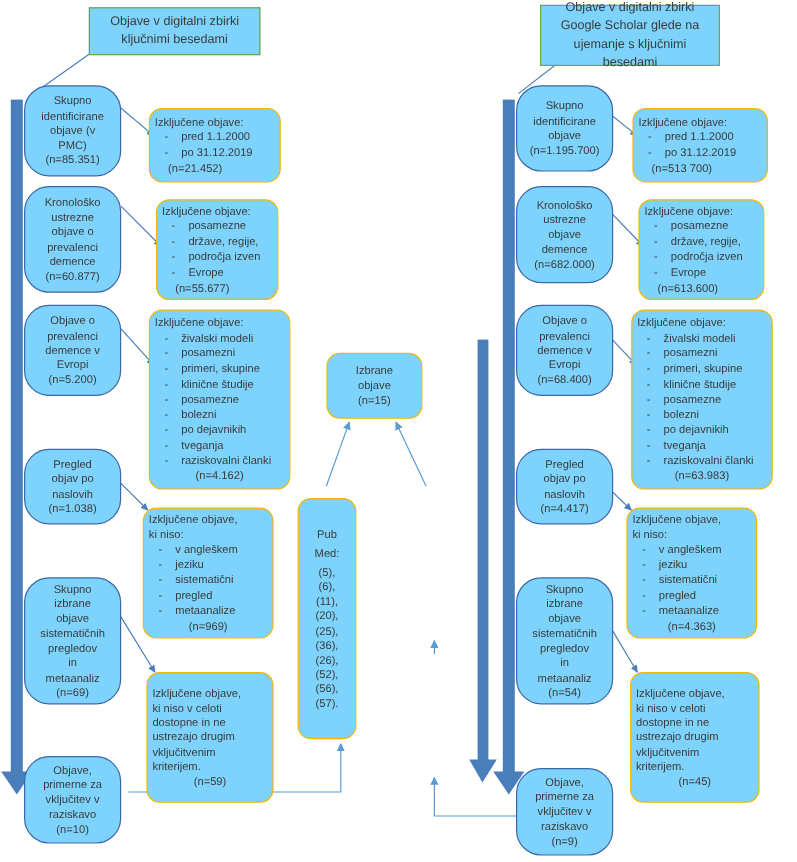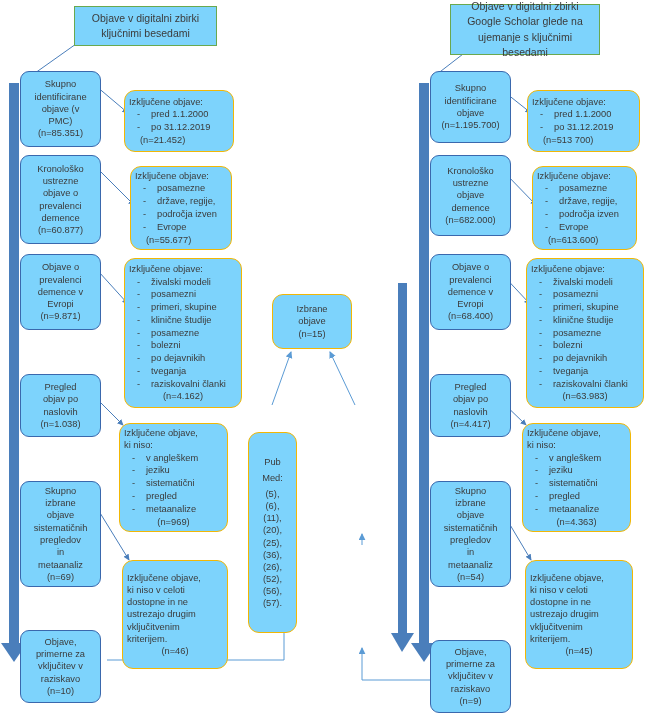--- a/index.html
+++ b/index.html
@@ -34,21 +34,21 @@
   }
   .hdr {
     border: 1.6px solid #6aa84f;
     font-size: 10.5px;
     color: #3b3b3b;
     padding: 3px 4px;
     line-height: 1.45;
   }
   .blue {
     border: 1.6px solid #3a68ad;
-    border-radius: 9px;
+    border-radius: 21px;
     font-size: 9.3px;
     padding: 2px 3px;
   }
   .yellow {
     border: 1.8px solid #f2b705;
     border-radius: 11px;
     font-size: 9.3px;
     padding: 3px 4px;
   }
   .yellow.left-align {
@@ -182,21 +182,21 @@
     <span>prevalenci</span>
     <span>demence</span>
     <span class="nval">(n=60.877)</span>
   </div>
 
   <div class="node blue" style="left:20px; top:254px; width:81px; height:76px;">
     <span>Objave o</span>
     <span>prevalenci</span>
     <span>demence v</span>
     <span>Evropi</span>
-    <span class="nval">(n=9.871)</span>
+    <span class="nval">(n=5.200)</span>
   </div>
 
   <div class="node blue" style="left:20px; top:374px; width:81px; height:63px;">
     <span>Pregled</span>
     <span>objav po</span>
     <span>naslovih</span>
     <span class="nval">(n=1.038)</span>
   </div>
 
   <div class="node blue" style="left:20px; top:481px; width:81px; height:106px;">
@@ -267,21 +267,21 @@
     <span class="nline">(n=969)</span>
   </div>
 
   <div class="node yellow left-align" style="left:122px; top:560px; width:106px; height:109px;">
     <span class="head-line">Izključene objave,</span>
     <span class="head-line">ki niso v celoti</span>
     <span class="head-line">dostopne in ne</span>
     <span class="head-line">ustrezajo drugim</span>
     <span class="head-line">vključitvenim</span>
     <span class="head-line">kriterijem.</span>
-    <span class="nline">(n=46)</span>
+    <span class="nline">(n=59)</span>
   </div>
 
   <div class="node blue" style="left:430px; top:71px; width:81px; height:72px;">
     <span>Skupno</span>
     <span>identificirane</span>
     <span>objave</span>
     <span class="nval">(n=1.195.700)</span>
   </div>
 
   <div class="node blue" style="left:430px; top:155px; width:81px; height:81px;">
@@ -384,21 +384,21 @@
     <span class="head-line">kriterijem.</span>
     <span class="nline">(n=45)</span>
   </div>
 
   <div class="node yellow" style="left:272px; top:294px; width:80px; height:55px;">
     <span>Izbrane</span>
     <span>objave</span>
     <span class="nval">(n=15)</span>
   </div>
 
-  <div class="node yellow reflist" style="left:248px; top:432px; width:49px; height:201px;">
+  <div class="node yellow reflist" style="left:248px; top:415px; width:49px; height:201px;">
     <span class="rtitle">Pub</span>
     <span class="rtitle">Med:</span>
     <span class="ritem">(5),</span>
     <span class="ritem">(6),</span>
     <span class="ritem">(11),</span>
     <span class="ritem">(20),</span>
     <span class="ritem">(25),</span>
     <span class="ritem">(36),</span>
     <span class="ritem">(26),</span>
     <span class="ritem">(52),</span>

